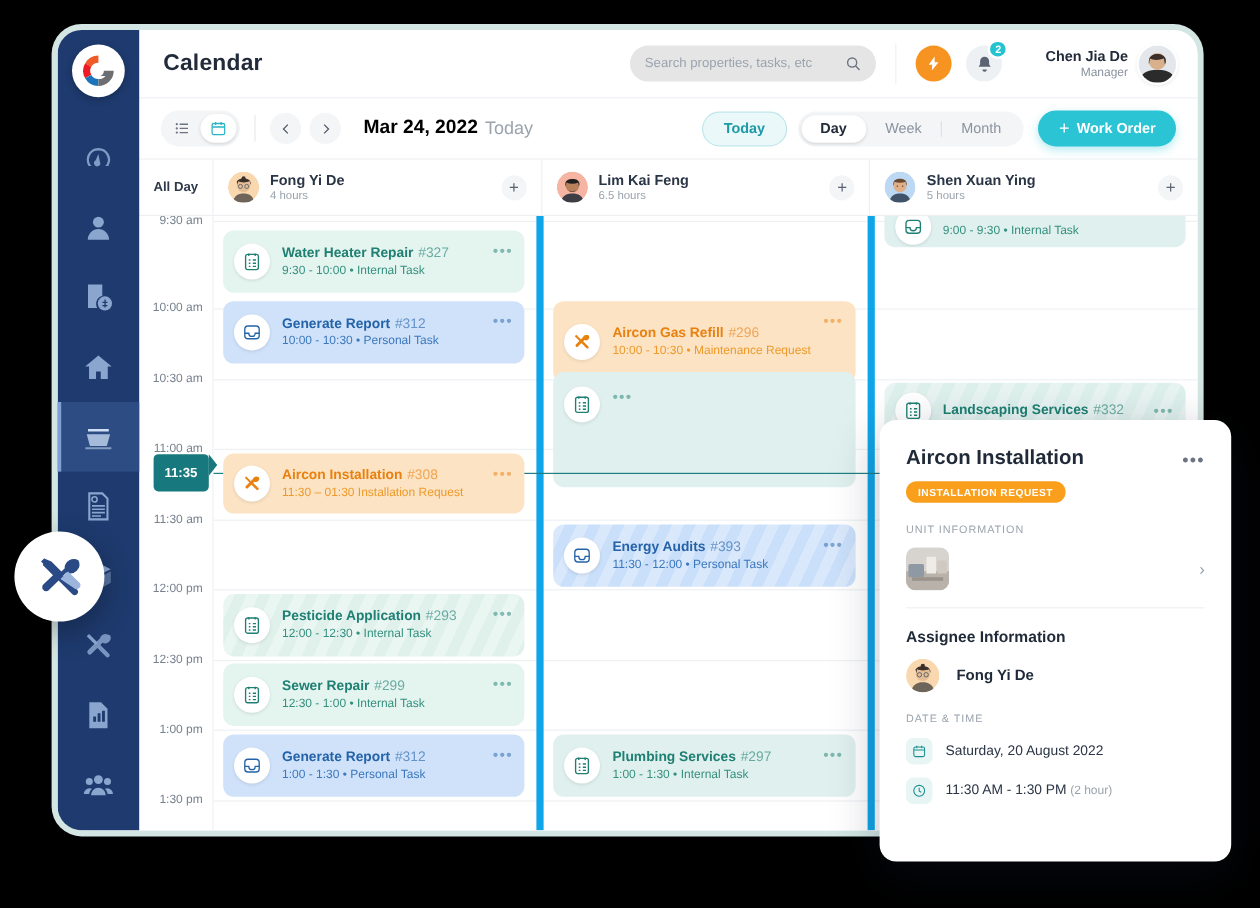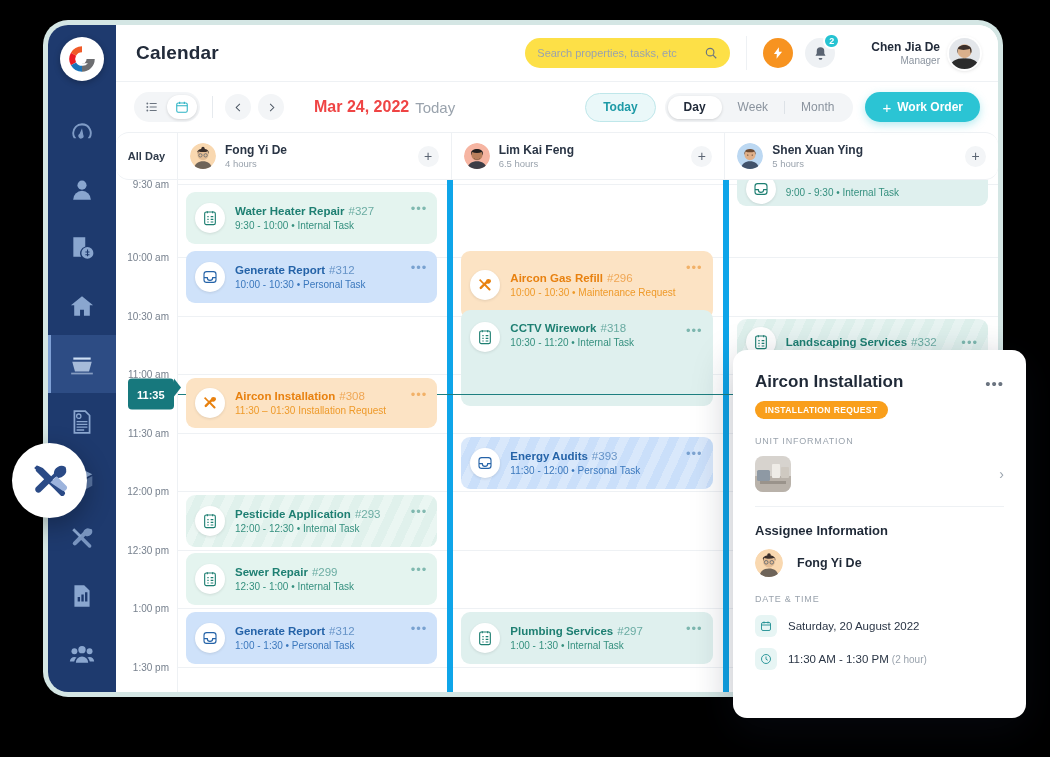--- a/index.html
+++ b/index.html
@@ -30,21 +30,21 @@
   .nav-item.active svg{ fill:#cfe0f5; }
 
   
   .main{ flex:1; display:flex; flex-direction:column; min-width:0; background:#fff;}
 
   
   .topbar{ height:57px; display:flex; align-items:center; padding:0 18px 0 20px;
     border-bottom:1px solid #eef1f4; flex:0 0 57px;}
   .page-title{ font-size:19px; font-weight:bold; color:#222b3a; letter-spacing:.2px;}
   .topbar-right{ margin-left:auto; display:flex; align-items:center; }
-  .search-box{ width:205px;height:30px;background:#fde047;border-radius:16px;
+  .search-box{ width:205px;height:30px;background:#e5e5e5;border-radius:16px;
     display:flex;align-items:center;padding:0 12px; }
   .search-box input{ border:none;background:transparent;outline:none;flex:1;
     font-size:11px;color:#6b7480; font-family:inherit;}
   .search-box input::placeholder{color:#9aa3ad;}
   .search-ic{ width:14px;height:14px;stroke:#6b7480;fill:none;stroke-width:2;}
   .divider-v{ width:1px;height:34px;background:#eef1f4;margin:0 16px; }
   .round-btn{ width:30px;height:30px;border-radius:50%;display:flex;
     align-items:center;justify-content:center;position:relative;}
   .bolt{ background:#f79320; margin-right:12px;}
   .bolt svg{width:14px;height:14px;fill:#fff;}
@@ -63,39 +63,39 @@
   
   .toolbar{ height:50px;display:flex;align-items:center;padding:0 18px 0 18px;flex:0 0 50px;}
   .seg{ height:30px;background:#f3f5f7;border-radius:16px;display:flex;align-items:center;padding:3px;}
   .seg-btn{width:30px;height:24px;border-radius:13px;display:flex;align-items:center;justify-content:center;}
   .seg-btn.on{background:#fff;box-shadow:0 1px 3px rgba(0,0,0,.14);}
   .seg-btn svg{width:14px;height:14px;}
   .vline{width:1px;height:22px;background:#e6eaee;margin:0 12px;}
   .nav-circ{width:26px;height:26px;border-radius:50%;background:#f3f5f7;display:flex;
     align-items:center;justify-content:center;margin-right:7px;}
   .nav-circ svg{width:11px;height:11px;stroke:#4a5562;fill:none;stroke-width:2.2;}
-  .date-lbl{font-size:16px;font-weight:bold;color:#ef4444;margin-left:23px;}
+  .date-lbl{font-size:16px;font-weight:bold;color:#000000;margin-left:12px;}
   .date-sub{font-size:15px;color:#9aa3ad;margin-left:6px;}
   .toolbar-right{margin-left:auto;display:flex;align-items:center;}
   .today-btn{height:29px;padding:0 17px;border-radius:15px;border:1px solid #bfe7ea;
     background:#eaf8f9;color:#1d9aa6;font-size:12px;font-weight:bold;display:flex;
     align-items:center;margin-right:9px;}
   .view-seg{height:29px;background:#f3f5f7;border-radius:15px;display:flex;align-items:center;padding:3px;}
   .view-btn{height:23px;padding:0 16px;border-radius:13px;display:flex;align-items:center;
     font-size:12px;color:#8a939e;}
   .view-btn.on{background:#fff;color:#222b3a;font-weight:bold;box-shadow:0 1px 3px rgba(0,0,0,.14);}
   .vsep{width:1px;height:13px;background:#dde2e7;}
   .wo-btn{height:30px;padding:0 17px;border-radius:15px;background:#2bc4d4;color:#fff;
     font-size:12px;font-weight:bold;display:flex;align-items:center;margin-left:12px;
     box-shadow:0 3px 8px rgba(43,196,212,.35);}
   .wo-plus{font-size:15px;margin-right:6px;font-weight:normal;}
 
   
   .col-head{ display:flex; border-top:1px solid #eef1f4; border-bottom:1px solid #eef1f4;
-    height:48px; flex:0 0 48px;border-radius:13px;}
+    height:48px; flex:0 0 48px;}
   .allday{ width:62px; flex:0 0 62px; display:flex;align-items:center;justify-content:center;
     font-size:11px;font-weight:bold;color:#2e3a4a; border-right:1px solid #eef1f4;}
   .person{ flex:1;display:flex;align-items:center;padding:0 12px;border-right:1px solid #eef1f4;min-width:0;}
   .person:last-child{border-right:none;}
   .p-av{width:26px;height:26px;border-radius:50%;overflow:hidden;flex:0 0 26px;margin-right:9px;}
   .p-name{font-size:12px;font-weight:bold;color:#2a3545;}
   .p-hours{font-size:9.5px;color:#9aa3ad;margin-top:1px;}
   .p-plus{margin-left:auto;width:21px;height:21px;border-radius:50%;background:#f3f5f7;
     display:flex;align-items:center;justify-content:center;color:#5a6472;font-size:14px;line-height:1;}
 
@@ -540,24 +540,20 @@
               <div class="ev-dots">•••</div>
             </div>
 
             <div class="ev teal" style="top:130px;height:96px;align-items:flex-start;padding-top:12px">
               <div class="ev-ic">
                 <svg viewBox="0 0 24 24" fill="none" stroke="#1e7f72" stroke-width="1.7">
                     <rect x="4" y="3" width="16" height="19" rx="2.5"></rect>
                     <path d="M8 2v3M16 2v3M8 10h2M8 14h2M8 18h2M13 10h4M13 14h4M13 18h4"></path>
                   </svg>
               </div>
-              <div class="ev-body">
-                <div class="ev-t"><span>CCTV Wirework</span><span class="ev-id">#318</span></div>
-                <div class="ev-s">10:30 - 11:20 • Internal Task</div>
-              </div>
               <div class="ev-dots" style="margin-top:2px">•••</div>
             </div>
 
             <div class="ev blue stripe-b" style="top:257px;height:52px">
               <div class="ev-ic">
                 <svg viewBox="0 0 24 24" fill="none" stroke="#2563a8" stroke-width="1.7">
                     <rect x="3" y="4" width="18" height="16" rx="4"></rect>
                     <path d="M3 13h5a4 4 0 0 0 8 0h5"></path>
                   </svg>
               </div>

